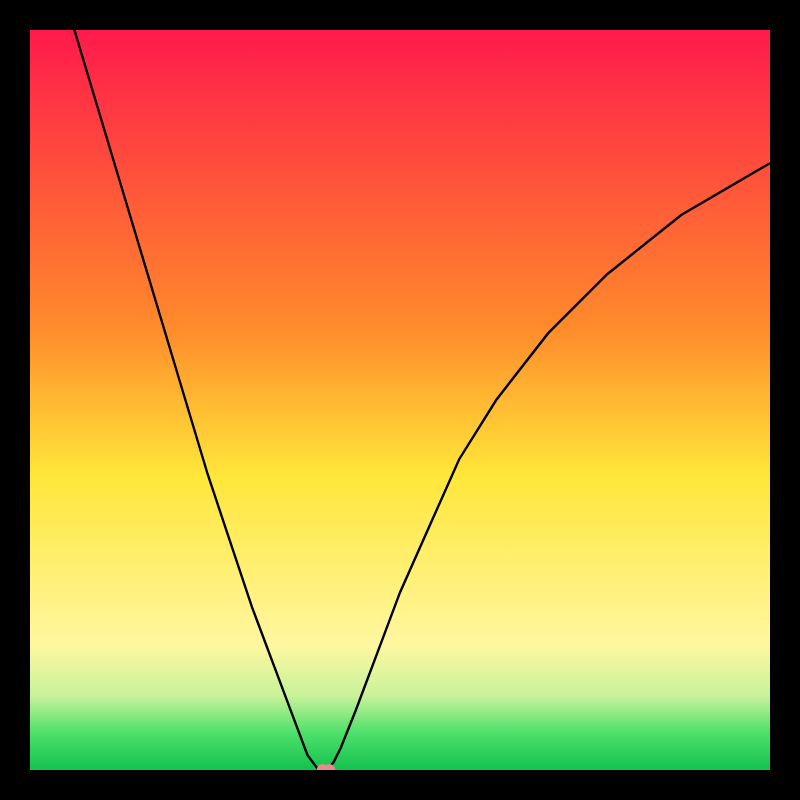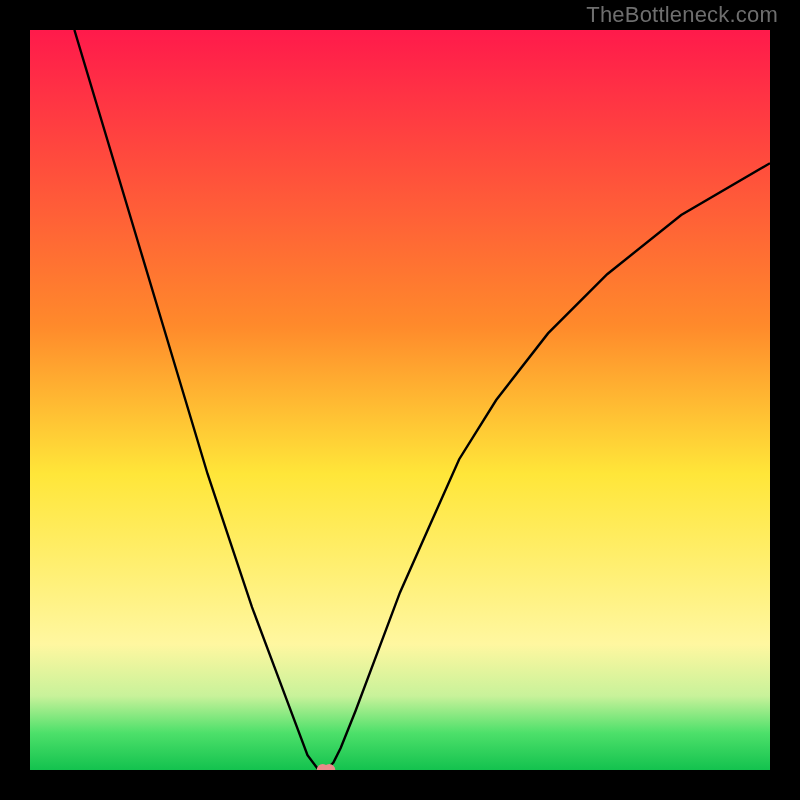--- a/index.html
+++ b/index.html
@@ -37,21 +37,20 @@
   .plot-area svg {
     display: block;
     width: 740px;
     height: 740px;
   }
 </style>
 </head>
 <body>
 
 <div class="frame">
-  <div class="watermark">TheBottleneck.com</div>
 
   <div class="plot-area">
     <svg id="chart-svg" viewBox="0 0 740 740">
       <defs>
         <linearGradient id="bg-grad" x1="0" y1="0" x2="0" y2="1">
             <stop offset="0%" stop-color="#ff1a4b"></stop>
             <stop offset="40%" stop-color="#ff8a2b"></stop>
             <stop offset="60%" stop-color="#ffe639"></stop>
             <stop offset="83%" stop-color="#fff7a0"></stop>
             <stop offset="90%" stop-color="#c8f29a"></stop>

